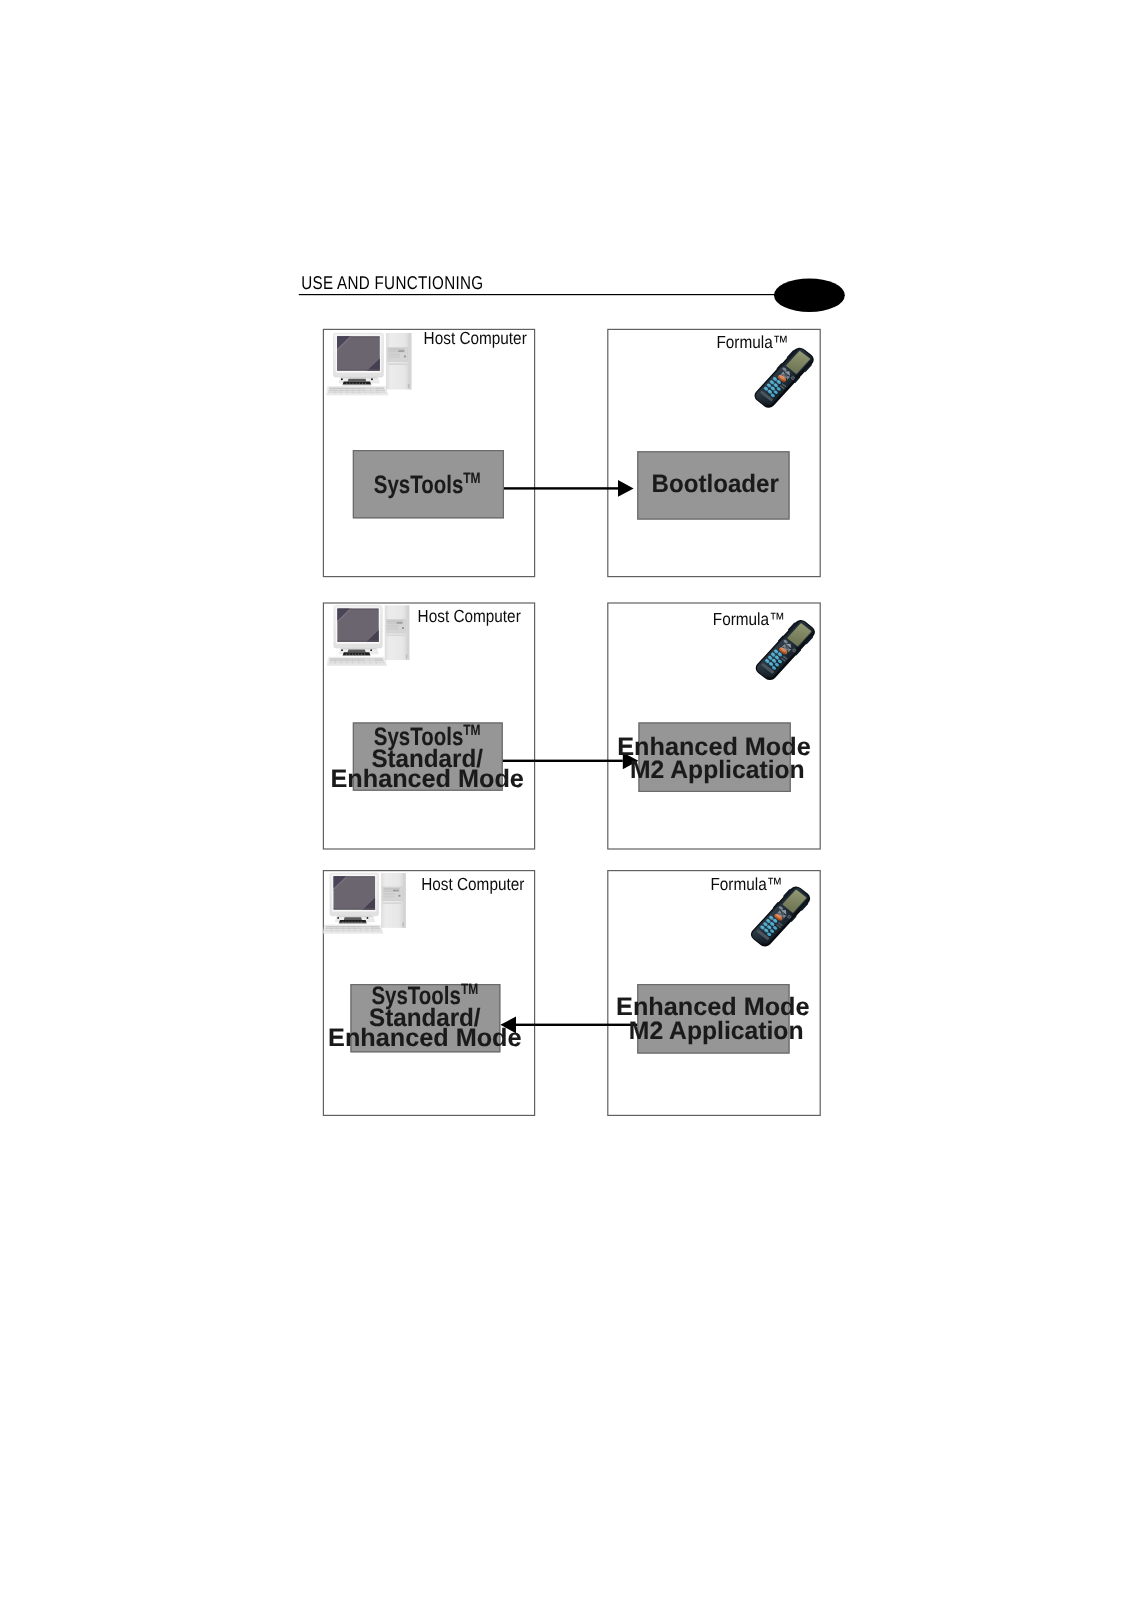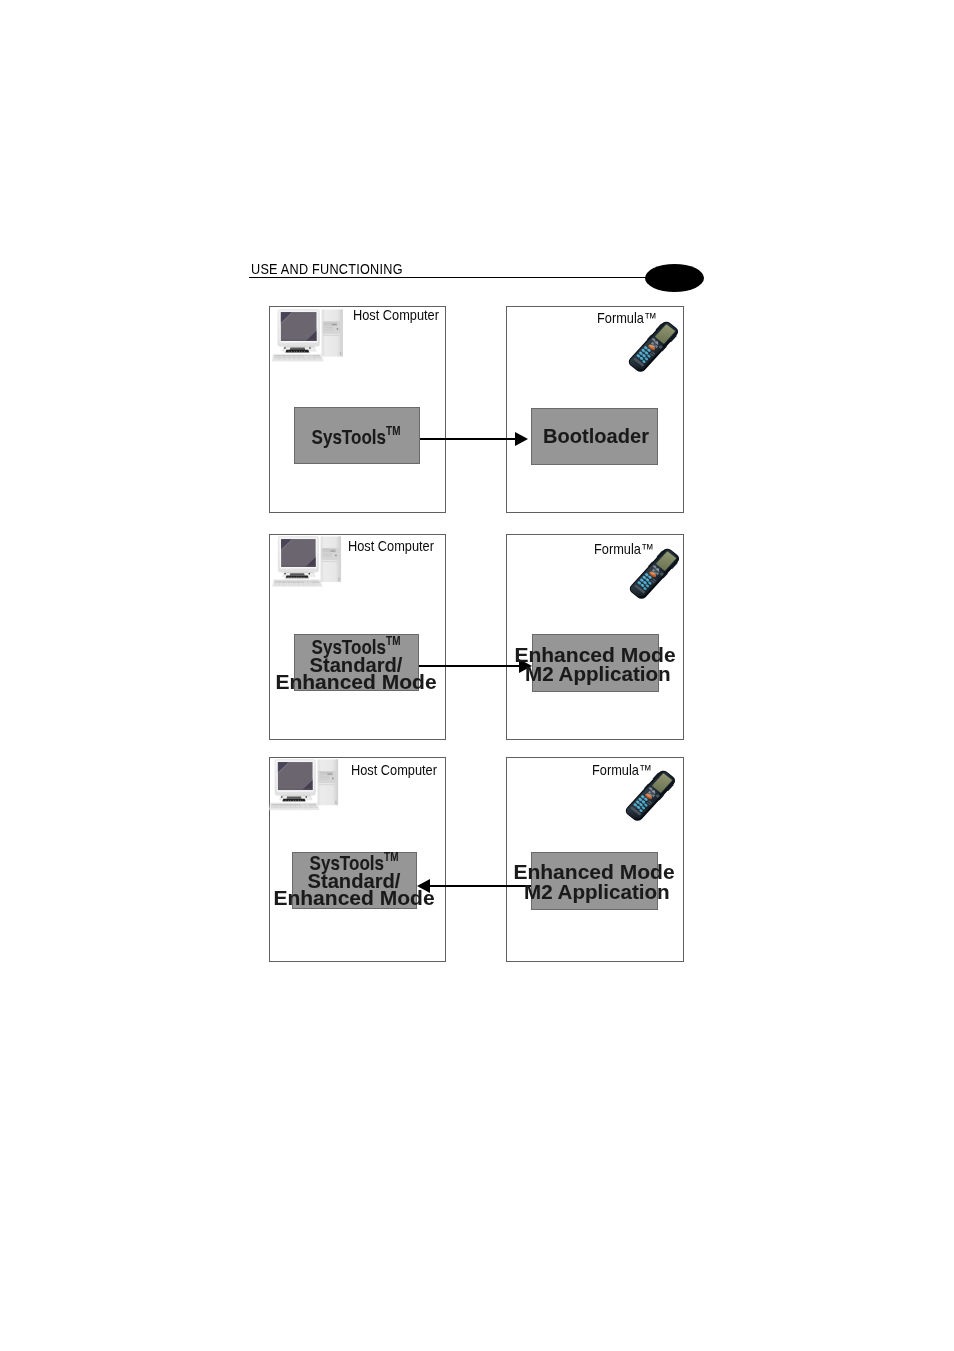--- a/index.html
+++ b/index.html
@@ -1,19 +1,19 @@
 <!DOCTYPE html>
 <html><head>
 <meta charset="utf-8">
 <title>Use and Functioning</title>
 <style>
   html,body{margin:0;padding:0;}
   body{width:954px;height:1351px;background:#ffffff;overflow:hidden;
        font-family:"Liberation Sans",sans-serif;-webkit-font-smoothing:antialiased;}
-  .page{position:relative;width:954px;height:973px;overflow:hidden;margin-top:32px;}
+  .page{position:relative;width:954px;height:973px;overflow:hidden;}
 
   
   .hdr-text{position:absolute;left:250.6px;top:229.3px;font-size:15.4px;line-height:16px;color:#000;white-space:nowrap;letter-spacing:0.3px;transform:scaleX(0.823);transform-origin:0 0;}
   .hdr-rule{position:absolute;left:249px;top:244.7px;width:400px;height:1.7px;background:#000;}
   .hdr-ellipse{position:absolute;left:645px;top:231.5px;width:59px;height:28px;background:#000;border-radius:50%;}
   .ftr-rule{position:absolute;left:249px;top:1111.2px;width:419px;height:1.8px;background:#000;}
 
   
   .panel{position:absolute;border:1.15px solid #606060;background:#fff;box-sizing:border-box;}
   .plabel{position:absolute;font-size:14.6px;line-height:15px;color:#0b0b0b;white-space:nowrap;

